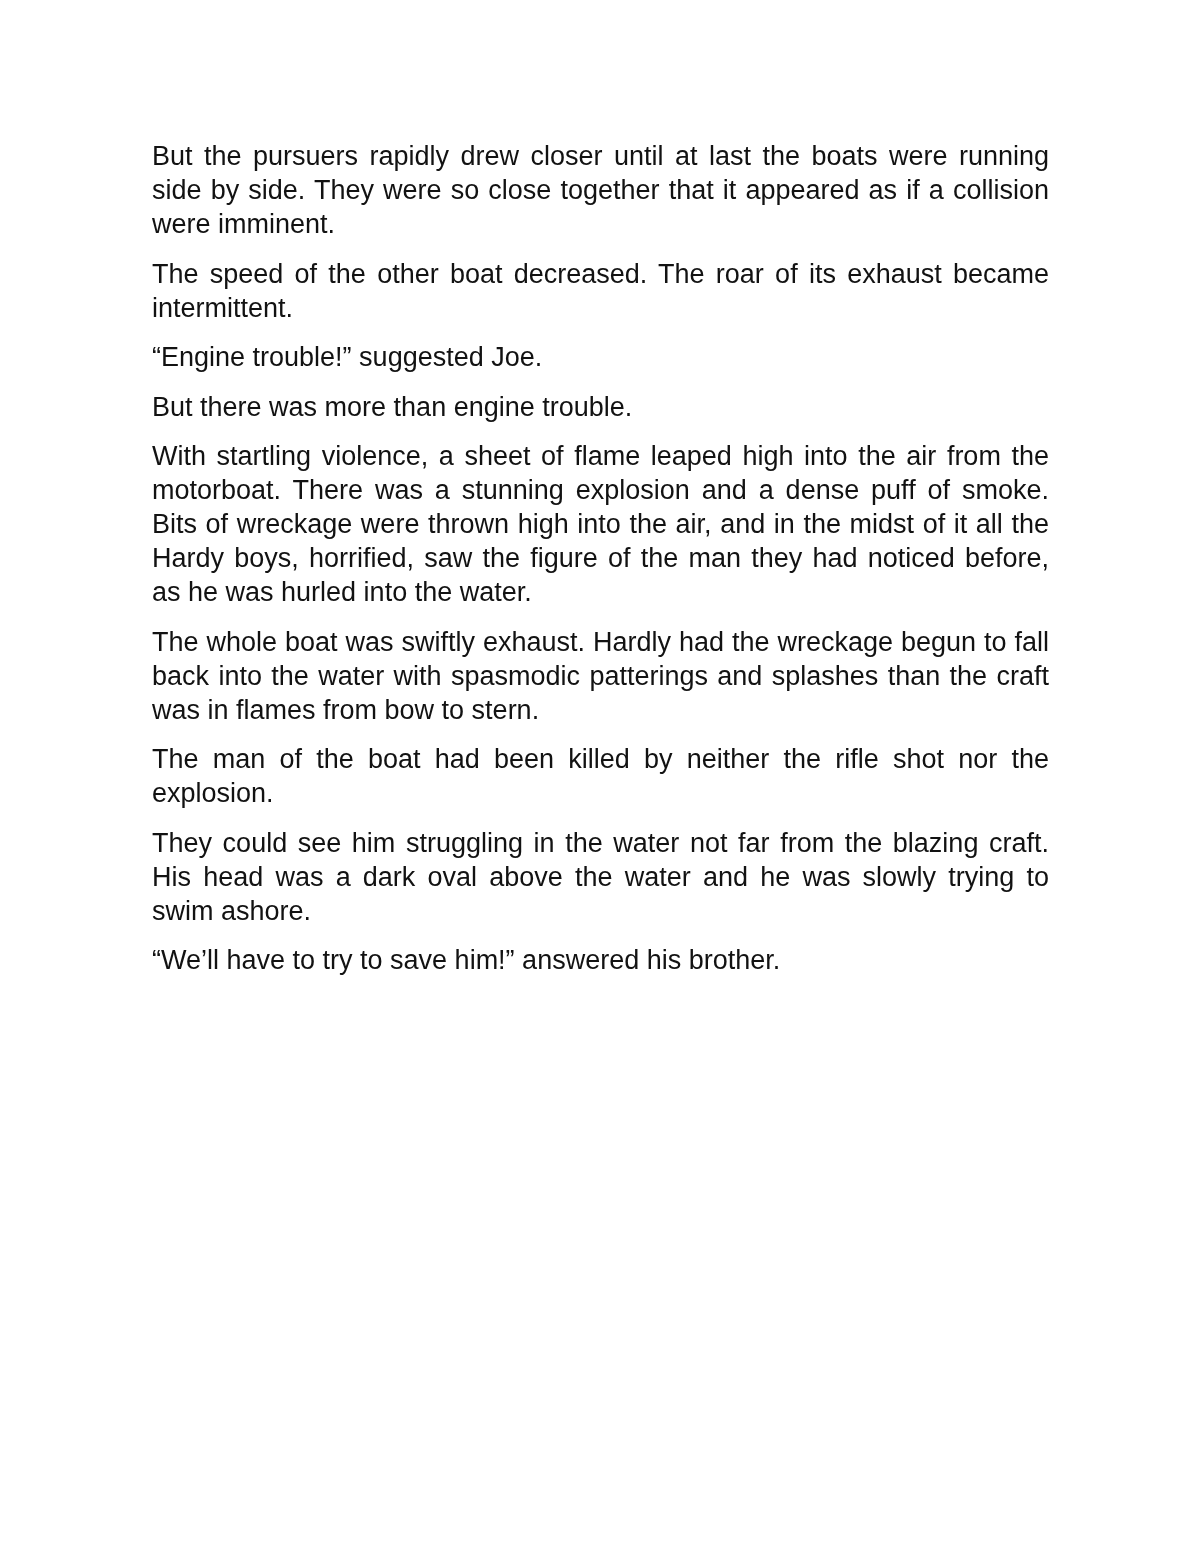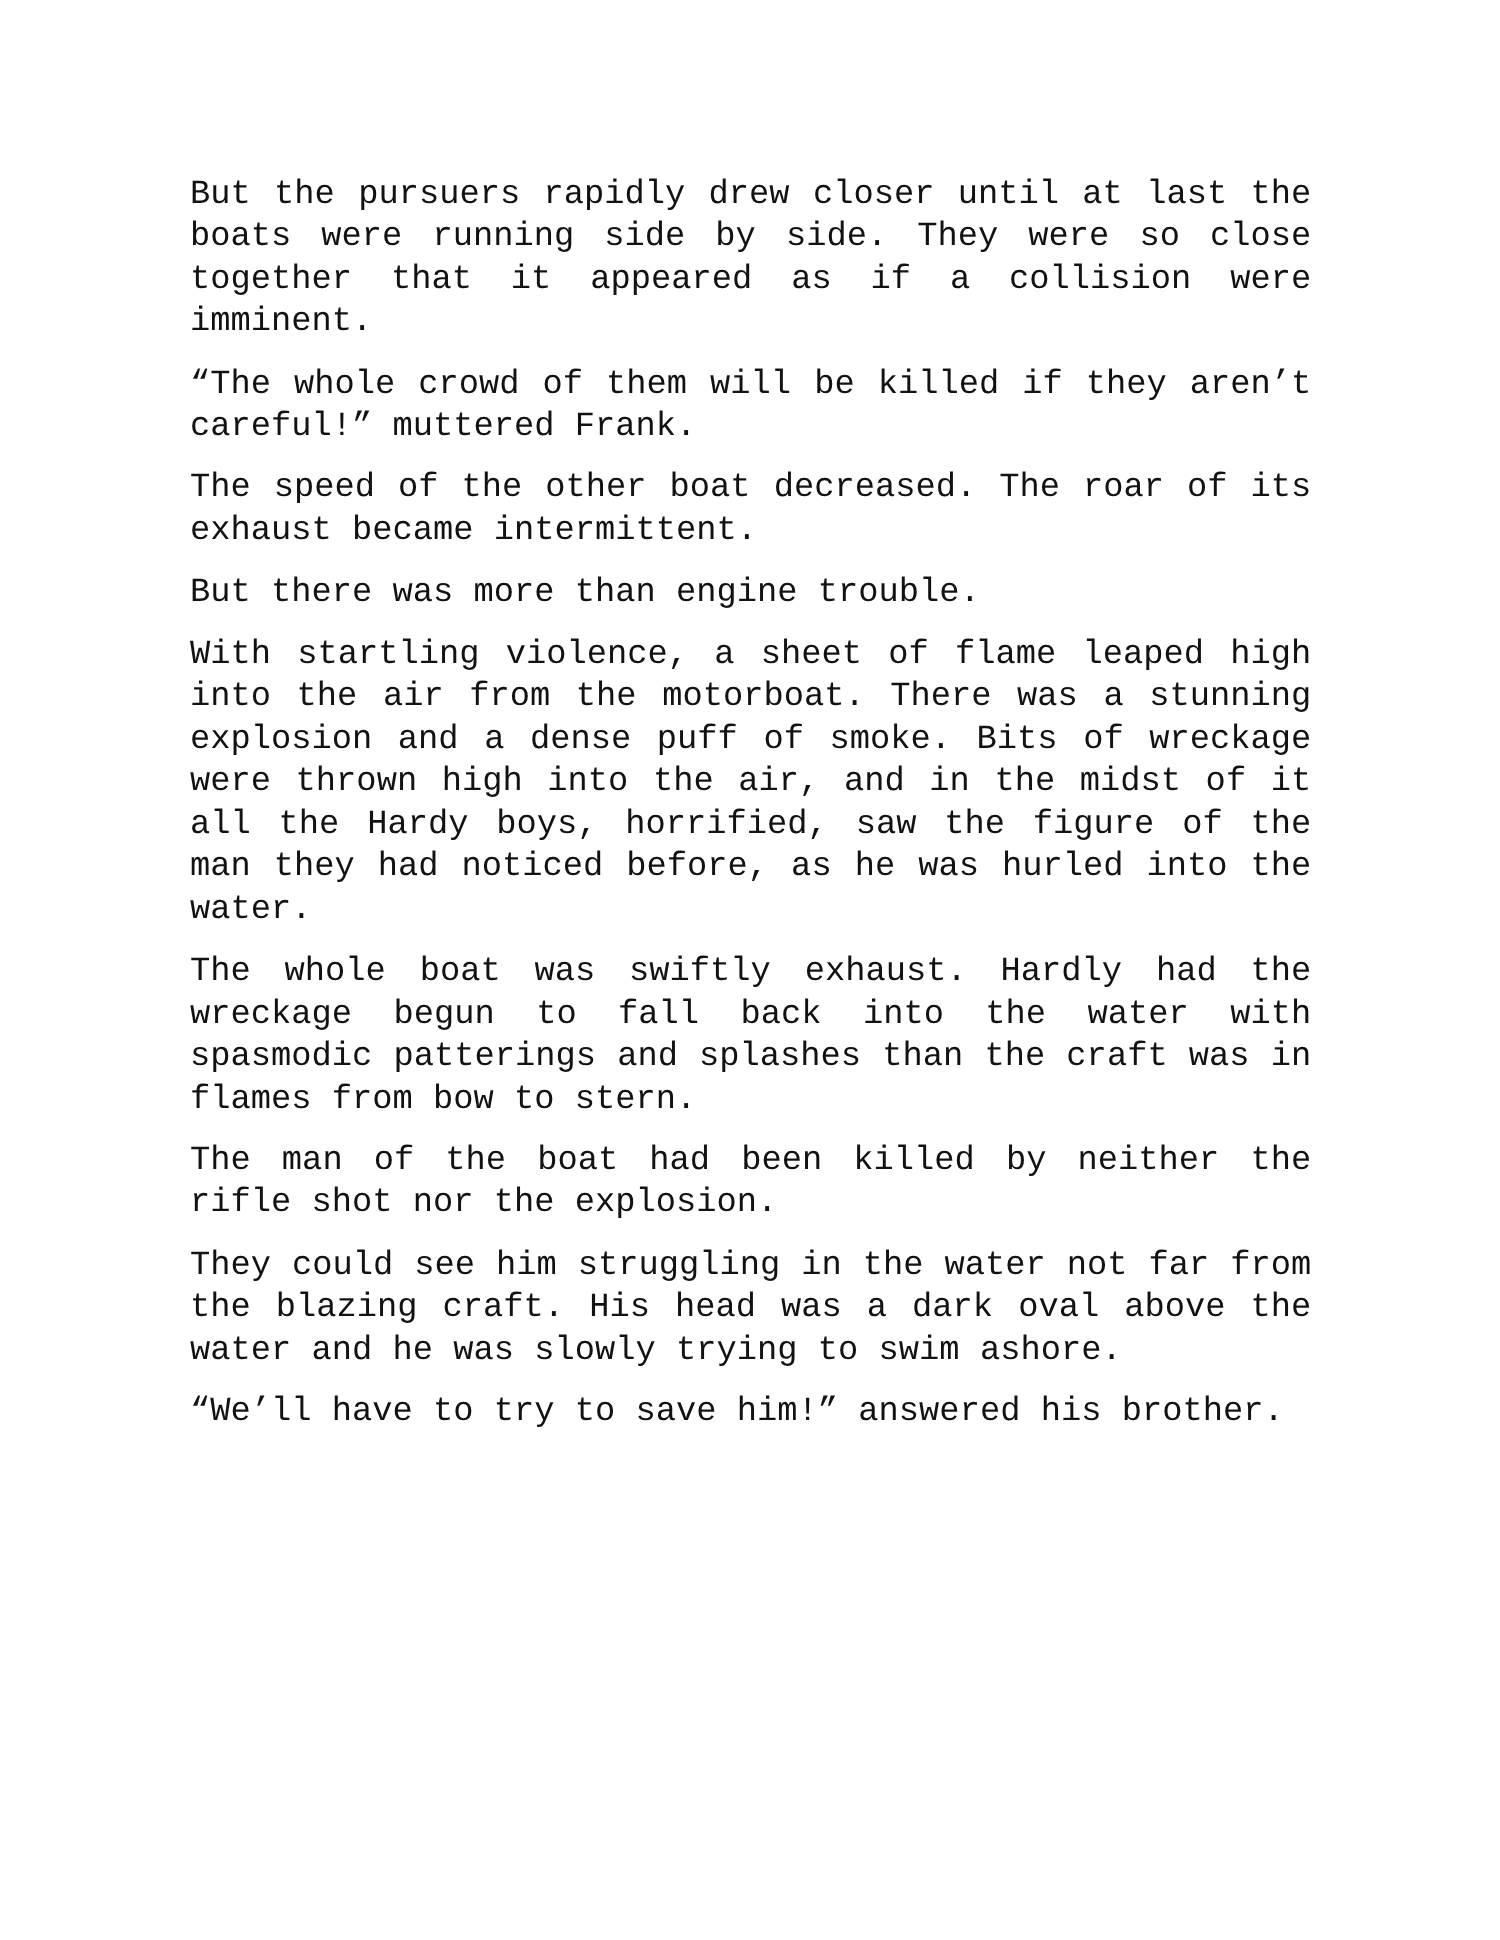--- a/index.html
+++ b/index.html
@@ -6,21 +6,21 @@
     margin: 0;
     padding: 0;
     background: #ffffff;
   }
   .page {
     position: relative;
     width: 1078px;
     height: 1552px;
     background: #ffffff;
     overflow: hidden;
-    font-family: Liberation Mono, monospace;
+    font-family: Liberation Sans, sans-serif;
   }
   .text-block {
     position: absolute;
     top: 139px;
     left: 152px;
     width: 897px;
     color: #121212;
   }
   .text-block p {
     margin: 0 0 15.5px 0;
@@ -32,22 +32,22 @@
   .text-block p:last-child {
     margin-bottom: 12px;
   }
 </style>
 </head>
 <body>
 
 <div class="page">
   <div class="text-block">
     <p>But the pursuers rapidly drew closer until at last the boats were running side by side. They were so close together that it appeared as if a collision were imminent.</p>
-    <p>“The whole crowd of them will be killed if they aren’t careful!” muttered Frank.</p>
     <p>The speed of the other boat decreased. The roar of its exhaust became intermittent.</p>
+    <p>“Engine trouble!” suggested Joe.</p>
     <p>But there was more than engine trouble.</p>
     <p>With startling violence, a sheet of flame leaped high into the air from the motorboat. There was a stunning explosion and a dense puff of smoke. Bits of wreckage were thrown high into the air, and in the midst of it all the Hardy boys, horrified, saw the figure of the man they had noticed before, as he was hurled into the water.</p>
     <p>The whole boat was swiftly exhaust. Hardly had the wreckage begun to fall back into the water with spasmodic patterings and splashes than the craft was in flames from bow to stern.</p>
     <p>The man of the boat had been killed by neither the rifle shot nor the explosion.</p>
     <p>They could see him struggling in the water not far from the blazing craft. His head was a dark oval above the water and he was slowly trying to swim ashore.</p>
     <p>“We’ll have to try to save him!” answered his brother.</p>
   </div>
 </div>
 
 </body></html>

